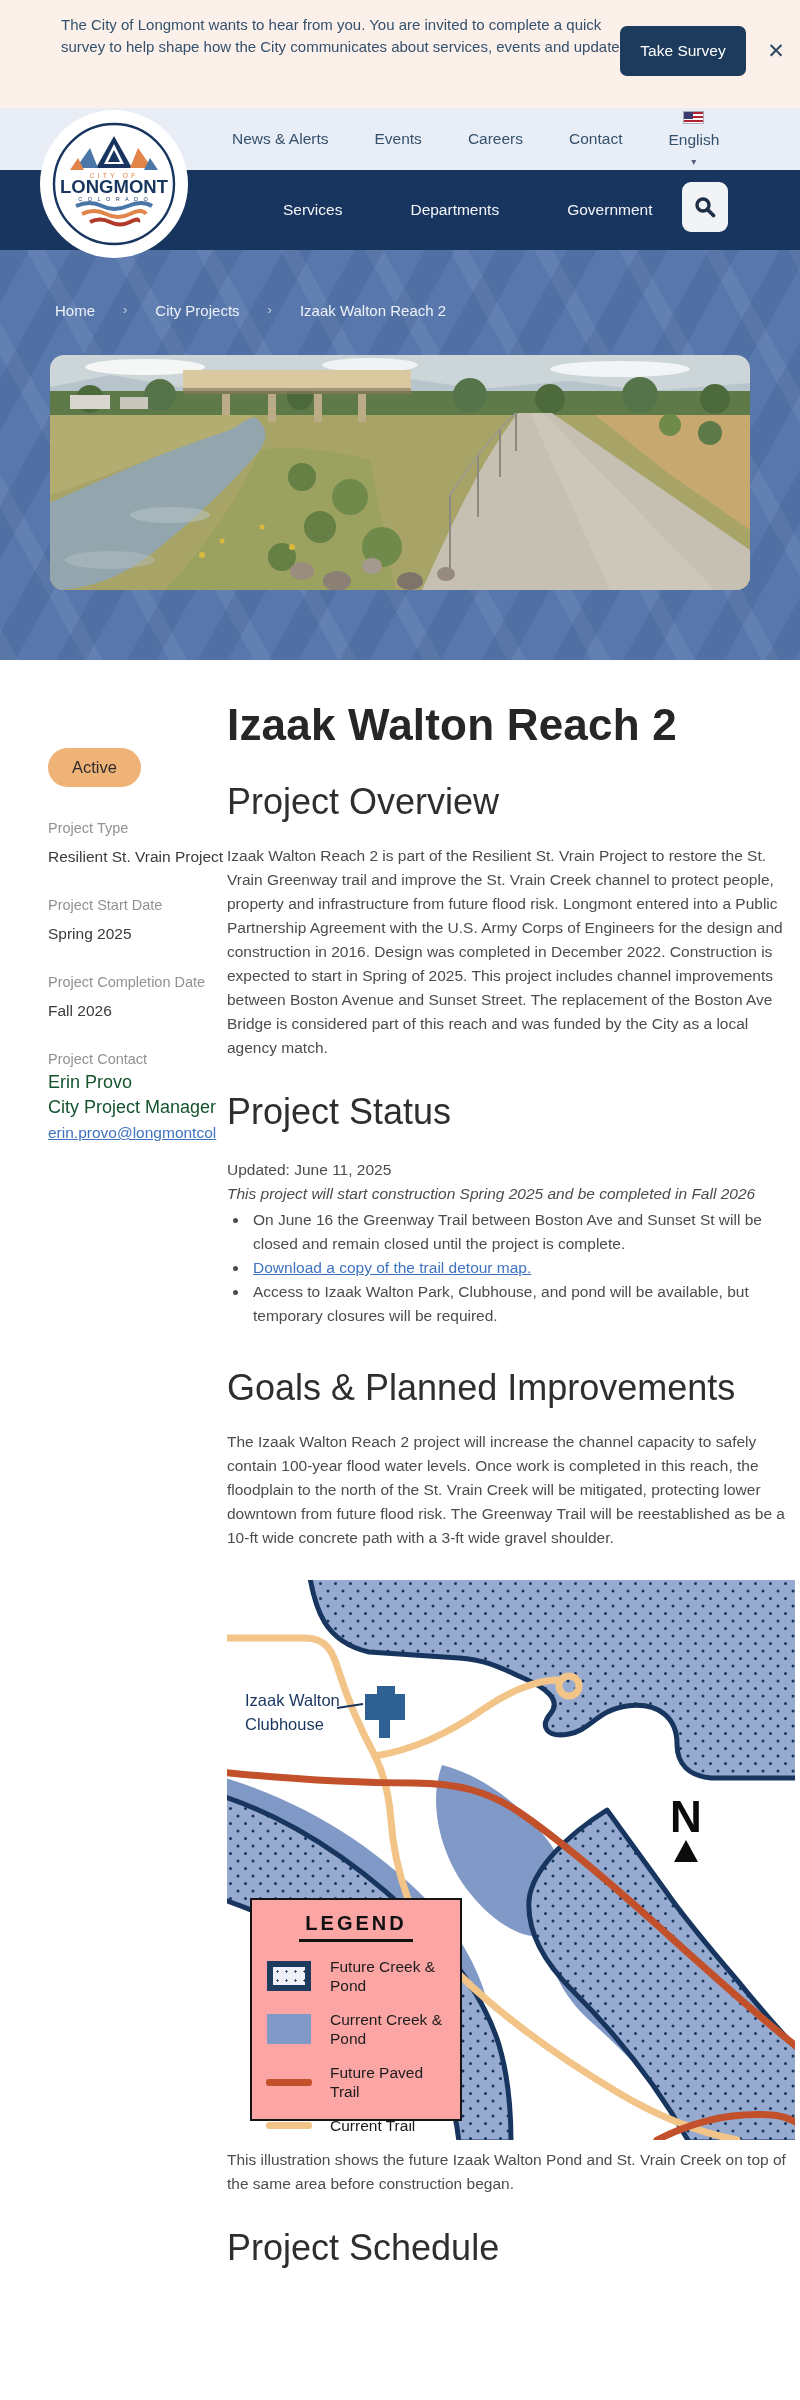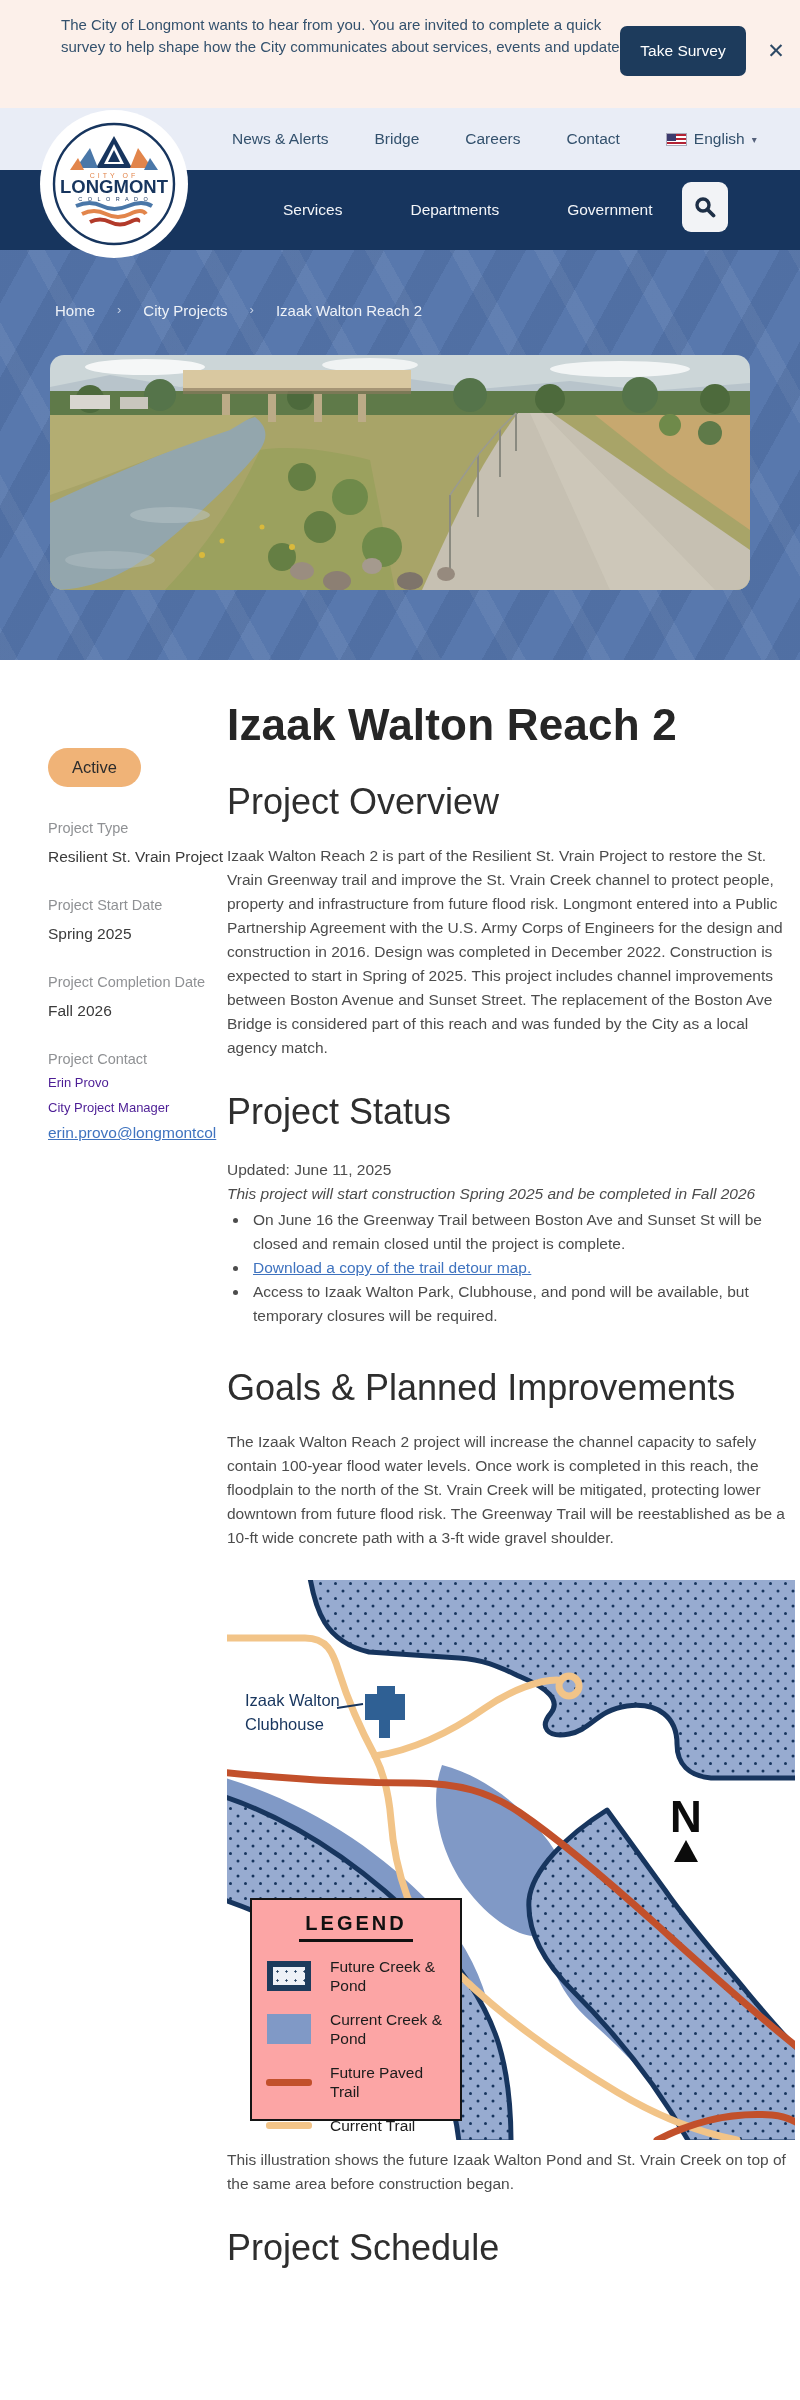--- a/index.html
+++ b/index.html
@@ -13,54 +13,54 @@
   .banner { position:absolute; left:0; top:0; width:800px; height:108px; background:#fcf0ea; }
   .banner-msg { position:absolute; left:24px; top:14px; width:575px; font-size:15px; line-height:22px; color:#33516d;margin-left:37px; }
   .banner-btn { position:absolute; left:620px; top:26px; width:126px; height:50px; background:#1d3b5c; color:#fff;
     border:none; border-radius:7px; font-size:15.5px; font-family:inherit; cursor:pointer; }
   .banner-close { position:absolute; left:763px; top:38px; width:26px; height:26px; color:#2e4a66;
     font-size:21px; line-height:26px; text-align:center; cursor:pointer; }
   
   .utilnav { position:absolute; left:0; top:108px; width:800px; height:62px; background:#e9edf6; }
   .utilnav .links { position:absolute; left:232px; top:0; height:62px; display:flex; align-items:center; gap:46px; }
   .utilnav a { color:#33516d; text-decoration:none; font-size:15.5px; }
-  .lang { display:flex; align-items:center; gap:7px; }
+  .lang { display:flex; align-items:center; gap:7px;flex-direction:column; }
   .flag { width:21px; height:13px; display:inline-block; position:relative;
     background:repeating-linear-gradient(#b22234 0 2px,#fff 2px 4px); border:0.5px solid #aab; }
   .flag::after { content:""; position:absolute; left:0; top:0; width:9px; height:7px; background:#3c3b6e; }
   .chev { font-size:10px; color:#54607a; }
   
   .mainnav { position:absolute; left:0; top:170px; width:800px; height:80px; background:#17355e; }
   .mainnav .links { position:absolute; left:283px; top:0; height:80px; display:flex; align-items:center; gap:68px; }
   .mainnav a { color:#f4f6f9; text-decoration:none; font-size:15.5px; }
   .searchbtn { position:absolute; left:682px; top:182px; width:46px; height:50px; background:#f2f3f6;
     border:none; border-radius:9px; cursor:pointer; display:flex; align-items:center; justify-content:center; }
   
   .logo { position:absolute; left:40px; top:110px; width:148px; height:148px; z-index:5; }
   
   .hero { position:absolute; left:0; top:250px; width:800px; height:410px; background:#5878ad;
     background-image:
       repeating-linear-gradient(119deg, rgba(24,48,92,0.12) 0 26px, rgba(24,48,92,0) 26px 62px),
       repeating-linear-gradient(61deg, rgba(255,255,255,0.06) 0 16px, rgba(255,255,255,0) 16px 74px);
   }
-  .breadcrumb { position:absolute; left:55px; top:302px; display:flex; gap:22px; 
+  .breadcrumb { position:absolute; left:55px; top:302px; display:flex; gap:28px; 
     font-size:15px; color:#eef2f8; z-index:2; }
   .breadcrumb a { color:#eef2f8; text-decoration:none; }
   .breadcrumb .sep { color:#c4d0e4; font-size:13px; }
   .heroimg { position:absolute; left:50px; top:355px; width:700px; height:235px; border-radius:14px;
     overflow:hidden; z-index:2; }
   
   .content { position:absolute; left:0; top:660px; width:800px; height:1740px; background:#fff; }
   .sidebar { position:absolute; left:48px; top:88px; width:178px; }
   .badge { display:inline-block; background:#f0b377; color:#2c2c2c; border-radius:999px;
     padding:10px 24px; font-size:16.5px; }
   .f-label { margin-top:26px; color:#8f9194; font-size:14.5px; line-height:22px; }
   .f-label.first { margin-top:30px; }
   .f-value { margin-top:6px; color:#3a3a3a; font-size:15.5px; line-height:23px; }
-  .contact-line { color:#4c1d95; font-size:13px; line-height:25px; }
+  .contact-line { color:#14532d; font-size:18px; line-height:25px; }
   .email { display:block; color:#3f73bf; font-size:15.5px; line-height:25px; white-space:nowrap;
     width:178px; overflow:hidden; text-decoration:underline; }
   .main { position:absolute; left:227px; top:40px; width:568px; }
   h1 { font-size:44px; line-height:50px; color:#262626; font-weight:bold; letter-spacing:0.2px; }
   h2 { font-size:36px; line-height:48px; color:#2e2e2e; font-weight:normal; margin-top:28px; }
   .main p { margin-top:18px; font-size:15.5px; line-height:24px; color:#4c4c4c; }
   .updated { margin-top:22px !important; }
   .intro { margin-top:0 !important;font-style:italic; }
   ul.status { margin:2px 0 0 22px; }
   ul.status li { font-size:15.5px; line-height:24px; color:#4c4c4c; padding-left:4px; }
@@ -89,21 +89,21 @@
 
 <div class="banner">
   <p class="banner-msg">The City of Longmont wants to hear from you. You are invited to complete a quick survey to help shape how the City communicates about services, events and updates.</p>
   <button class="banner-btn">Take Survey</button>
   <div class="banner-close">✕</div>
 </div>
 
 <div class="utilnav">
   <div class="links">
     <a href="#">News &amp; Alerts</a>
-    <a href="#">Bridge</a>
+    <a href="#">Events</a>
     <a href="#">Careers</a>
     <a href="#">Contact</a>
     <span class="lang">
       <span class="flag"></span>
       <a href="#">English</a>
       <span class="chev">▾</span>
     </span>
   </div>
 </div>
 

